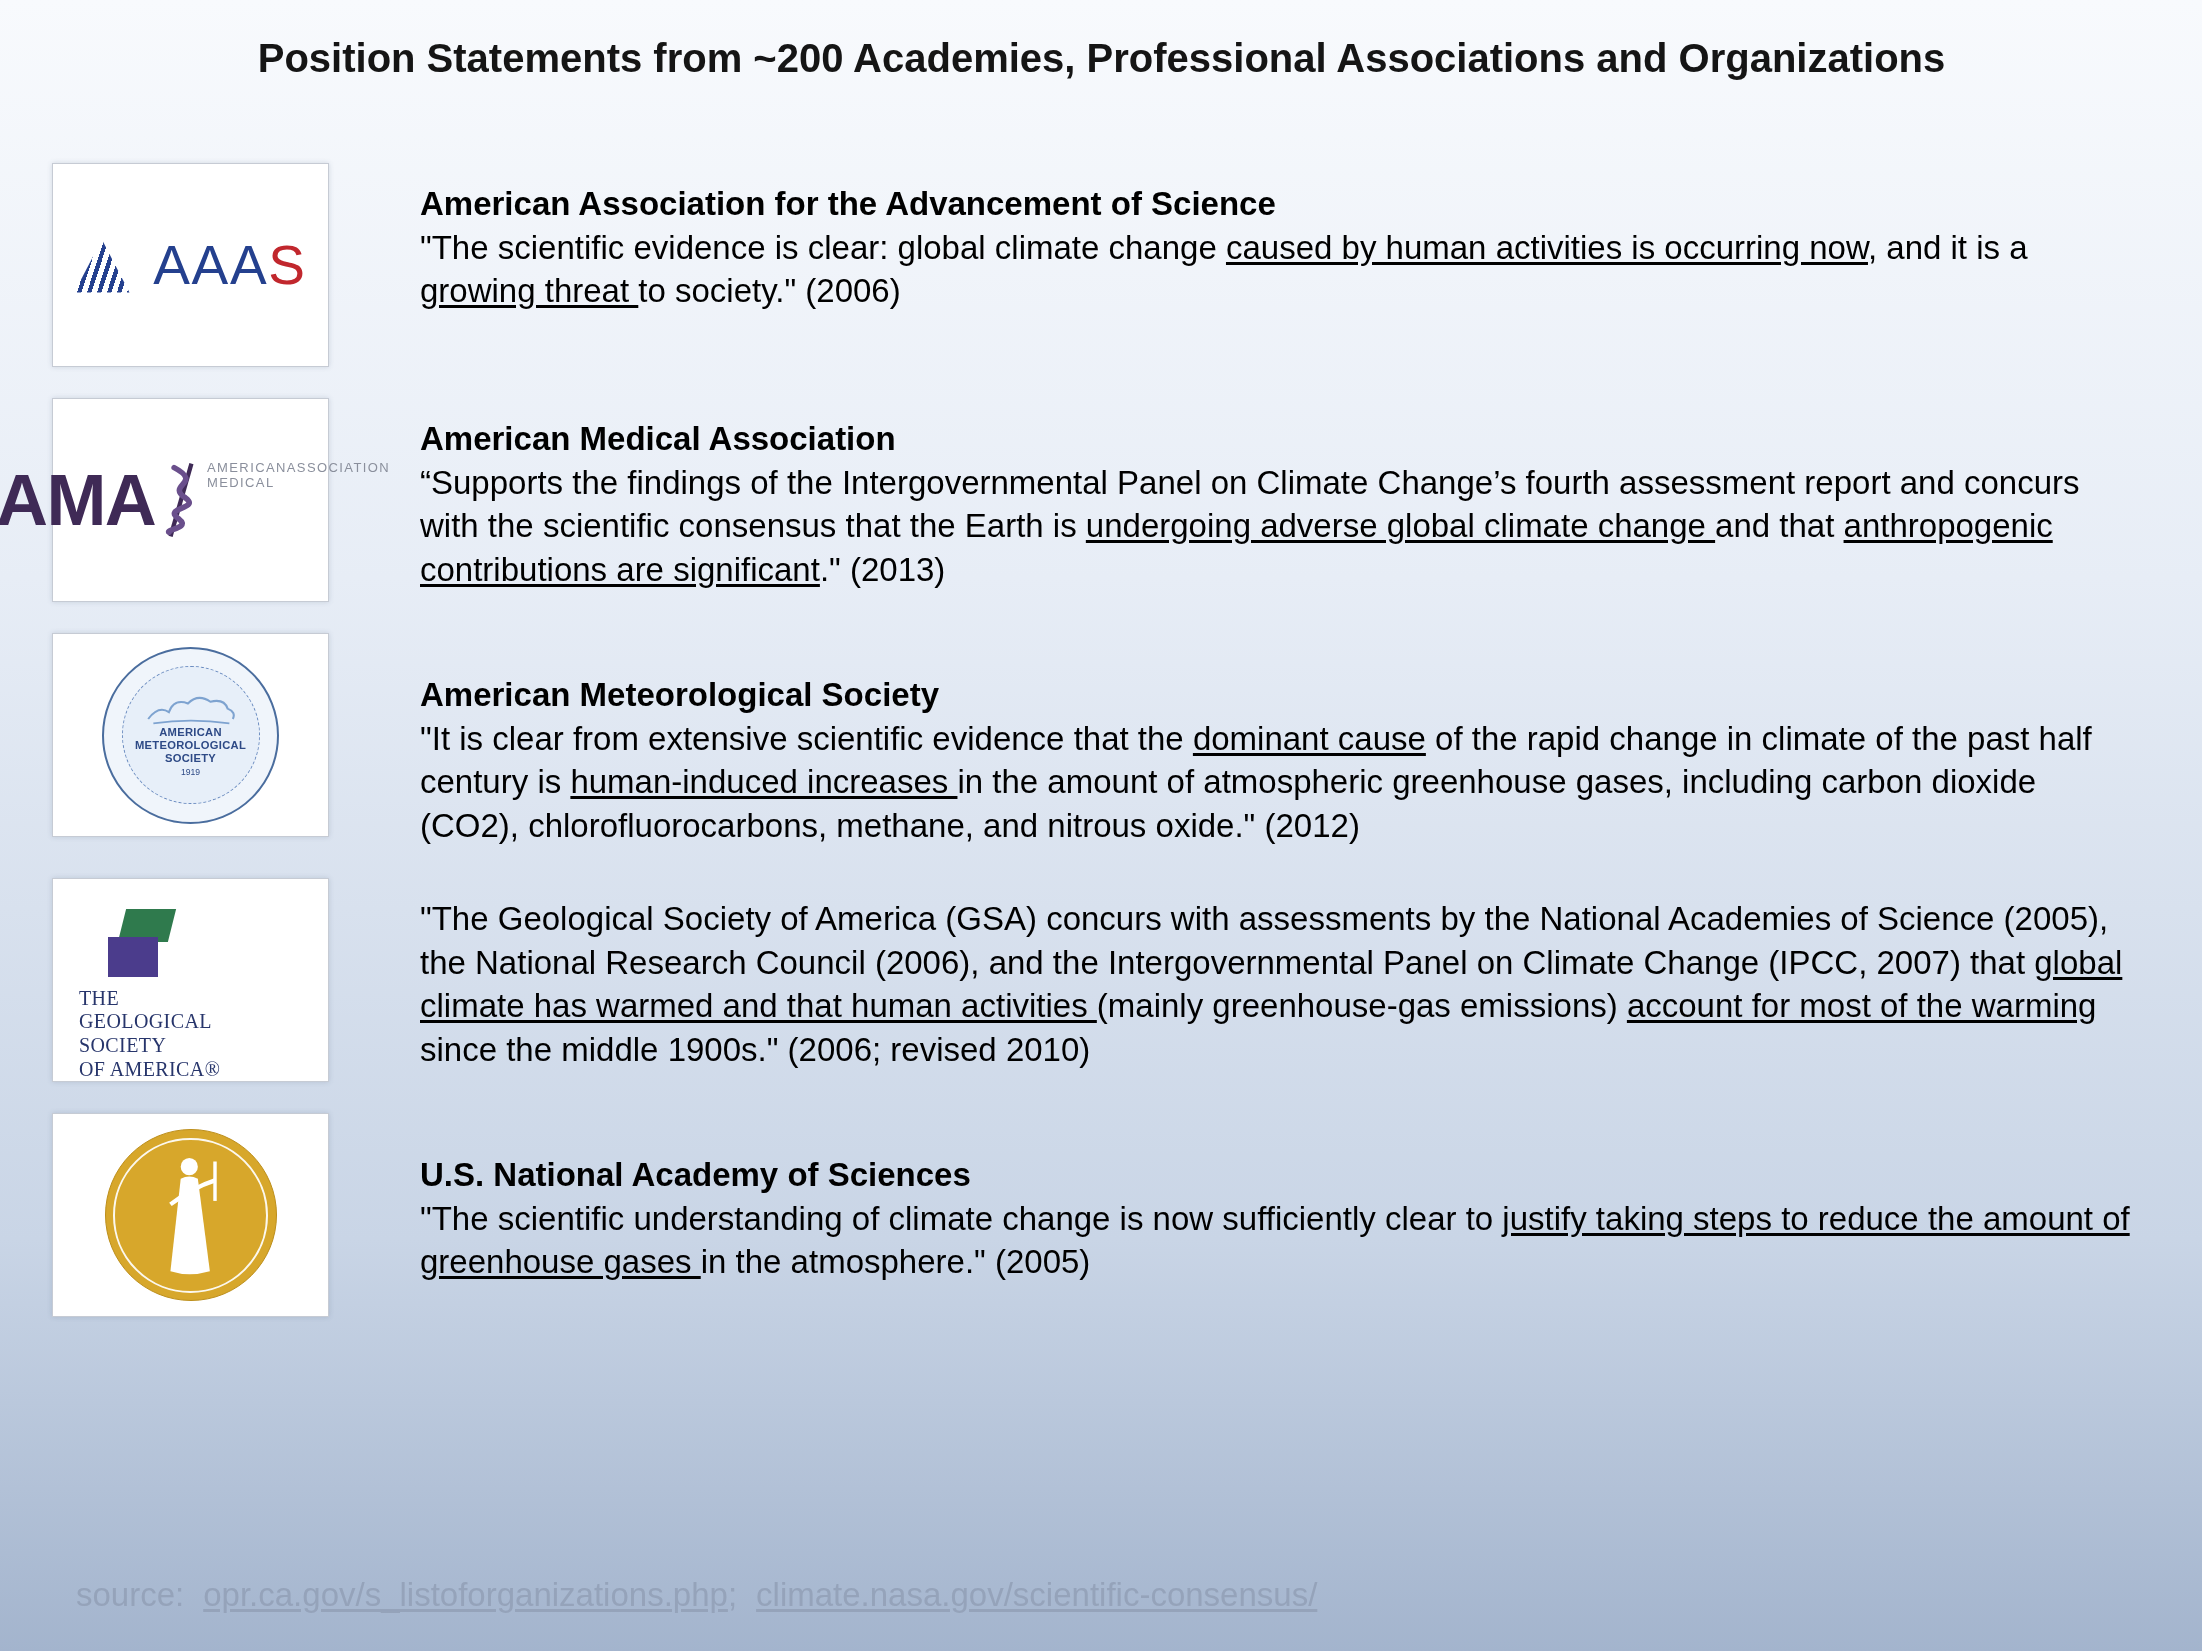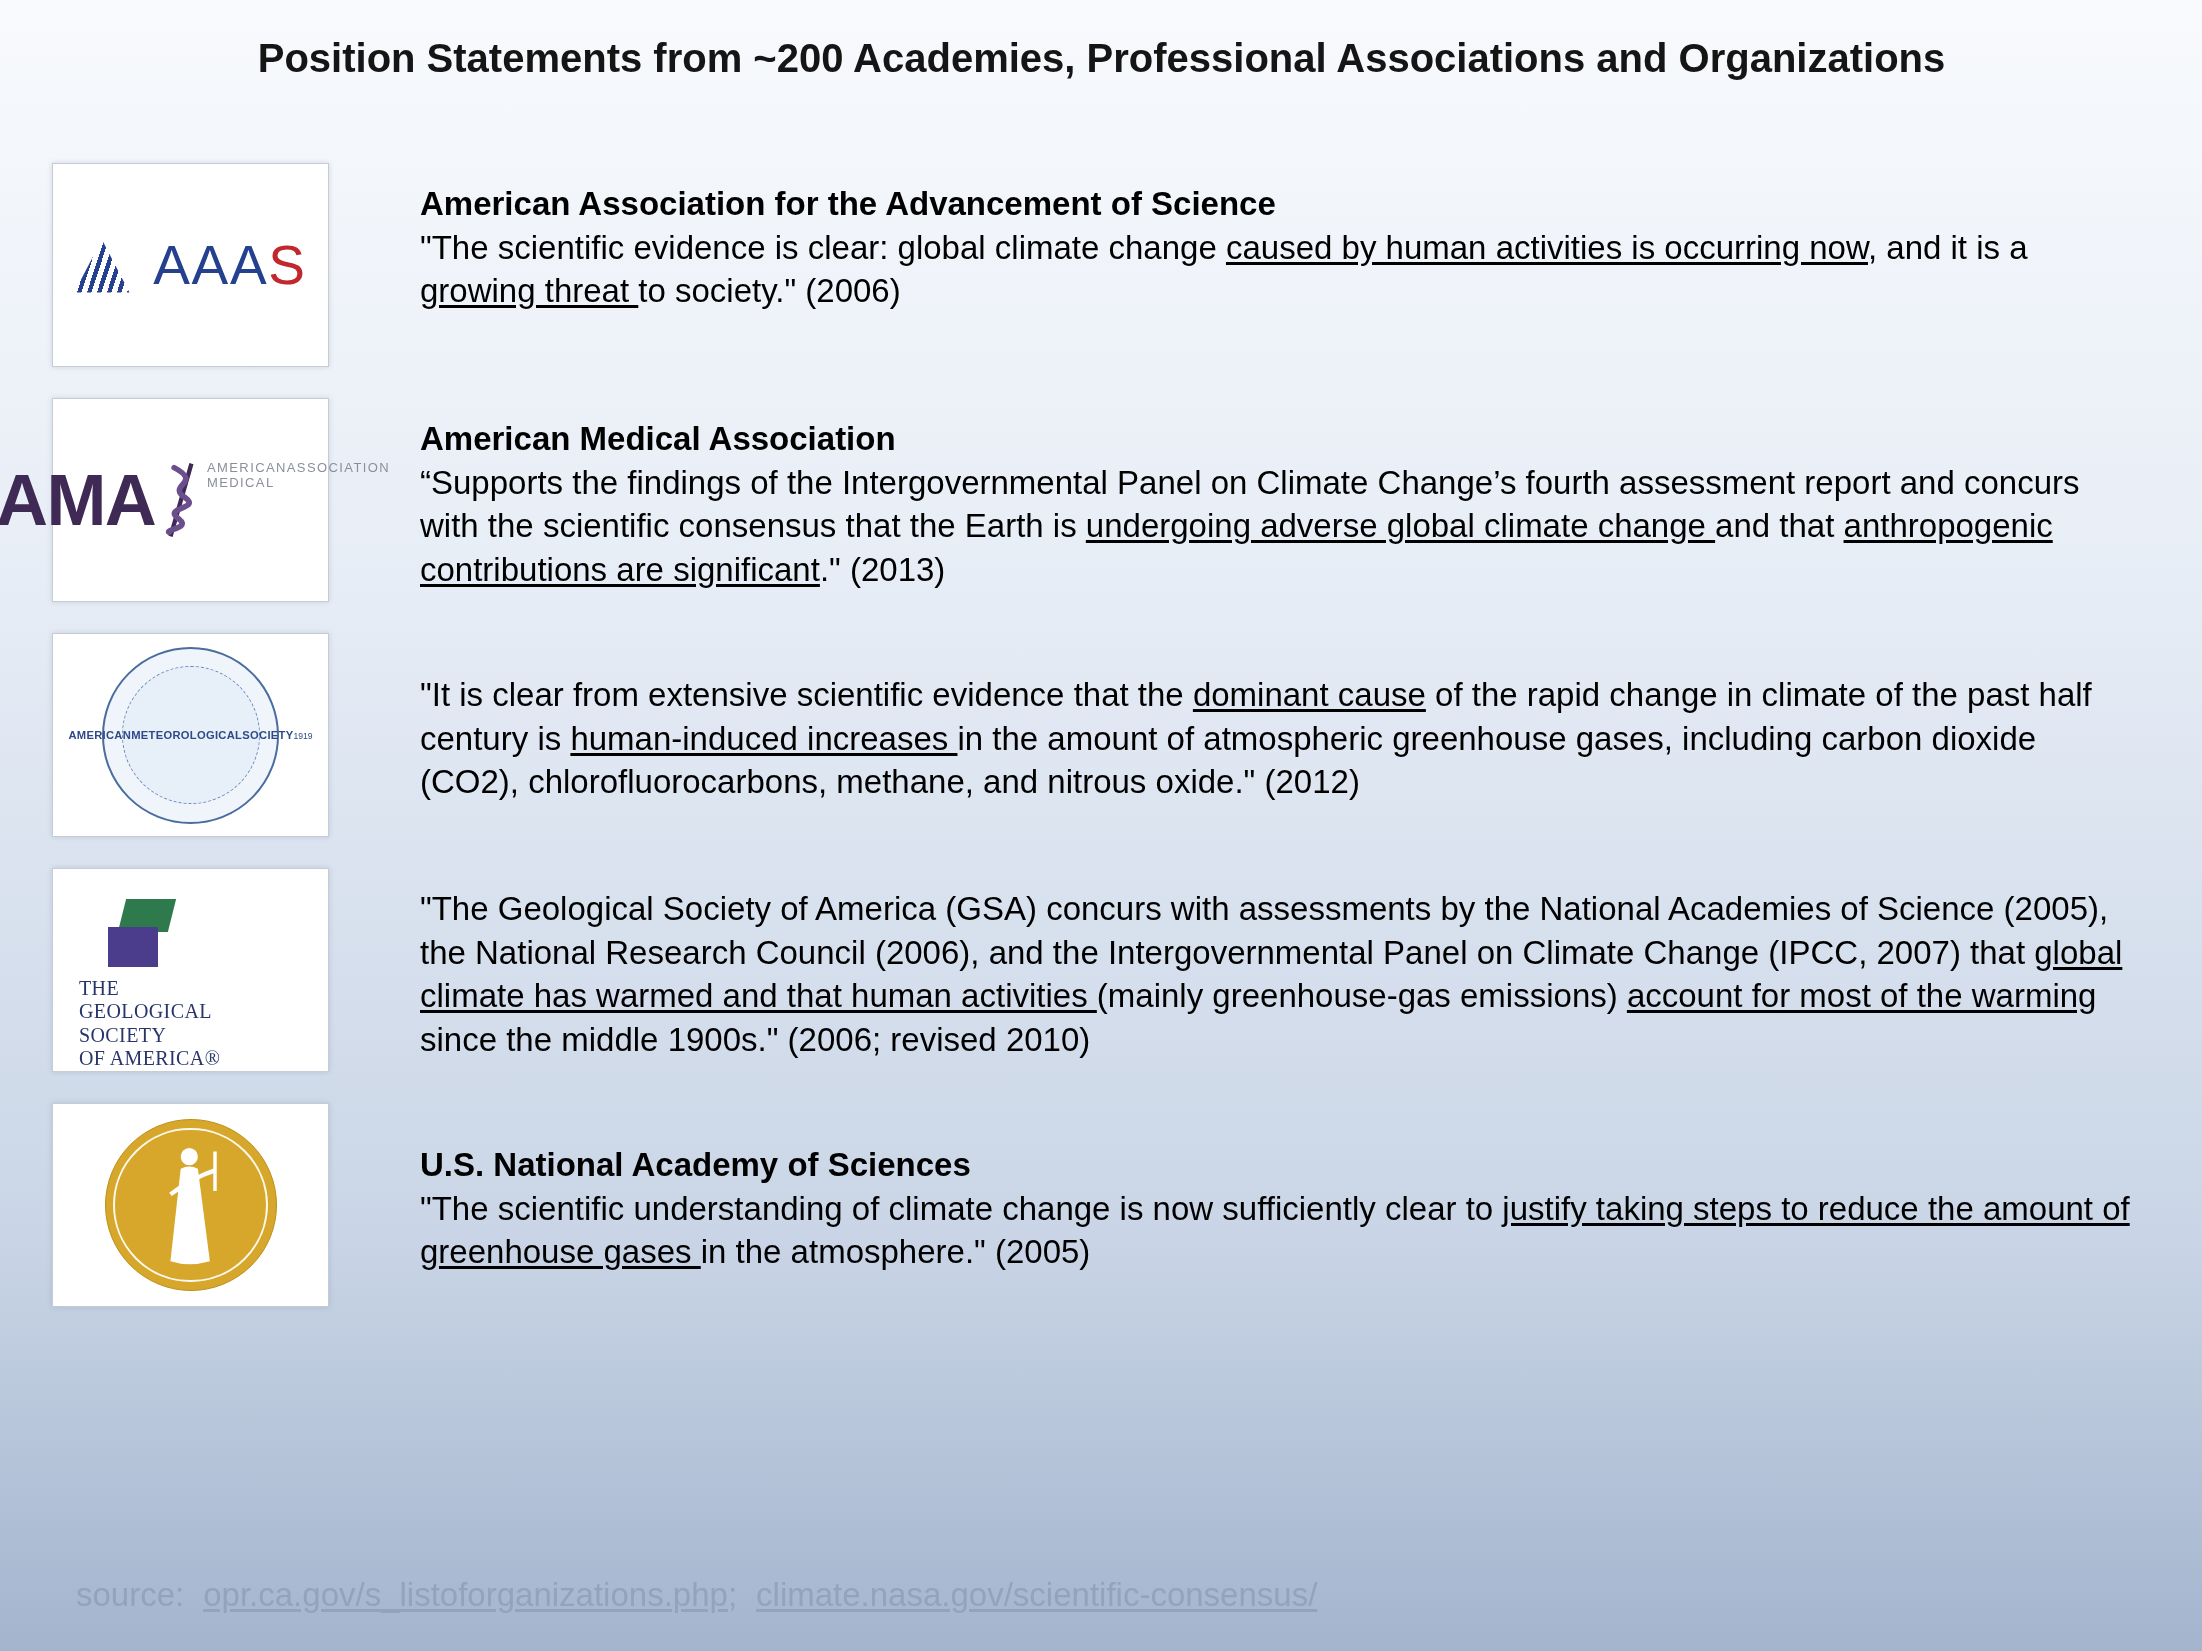--- a/index.html
+++ b/index.html
@@ -58,21 +58,21 @@
 
   
   .ams-seal {
     width:177px; height:177px; border-radius:50%;
     border:2.6px solid #4a6d9e; background:#f0f5fb;
     display:flex; align-items:center; justify-content:center;
   }
   .ams-inner {
     width:138px; height:138px; border-radius:50%;
     border:1.7px dashed #6b8cc0; background:#e7eff9;
-    display:flex; flex-direction:row; align-items:center; justify-content:center;
+    display:flex; flex-direction:column; align-items:center; justify-content:center;
     text-align:center;
   }
   .ams-line { font-size:11.2px; font-weight:bold; color:#2e4a86; line-height:1.15; letter-spacing:0.3px; }
   .ams-year { font-size:8.6px; color:#2e4a86; margin-top:2.6px; }
 
   
   .gsa-mark { position:relative; width:72px; height:69px; margin:3.4px 0 8.6px 29px; }
   .gsa-green { position:absolute; left:13.8px; top:0; width:50px; height:33px; background:#2f7a4d; transform:skewX(-14deg); }
   .gsa-purple { position:absolute; left:0; top:27.5px; width:50px; height:40px; background:#4b3c8c; }
   .gsa-text {
@@ -148,20 +148,21 @@
             <path d="M12 35 Q55 29 100 35" fill="none" stroke="#7ea3d0" stroke-width="2"></path>
           </svg>
           <div class="ams-line">AMERICAN</div>
           <div class="ams-line">METEOROLOGICAL</div>
           <div class="ams-line">SOCIETY</div>
           <div class="ams-year">1919</div>
         </div>
       </div>
     </div>
     <div class="text-block text-block--low">
+      <div class="org-name">American Meteorological Society</div>
       <div class="org-quote"><span>"It is clear from extensive scientific evidence that the </span><span class="u">dominant cause</span><span> of the rapid change in climate of the past half century is </span><span class="u">human-induced increases </span><span>in the amount of atmospheric greenhouse gases, including carbon dioxide (CO2), chlorofluorocarbons, methane, and nitrous oxide." (2012)</span></div>
     </div>
   </div>
 
   <div class="row">
     <div class="logo-card logo-card--left">
       <div>
         <div class="gsa-mark">
           <div class="gsa-green"></div>
           <div class="gsa-purple"></div>

